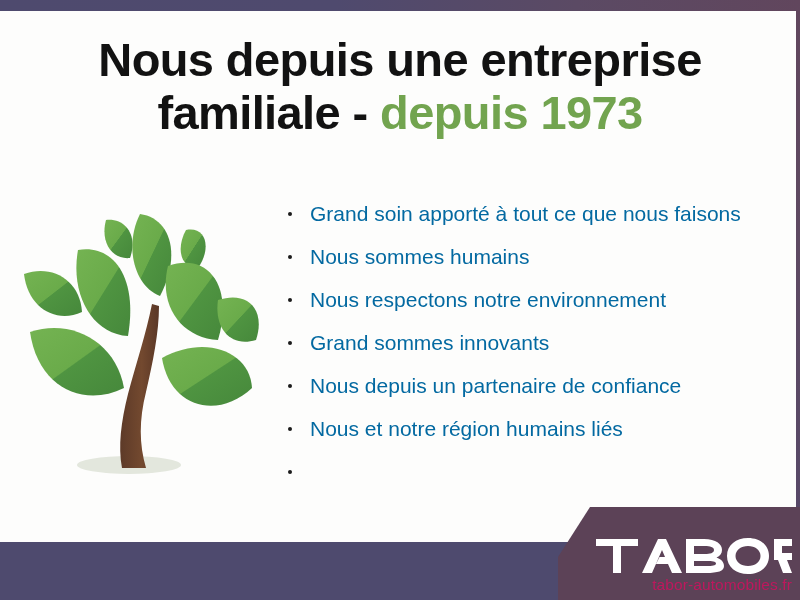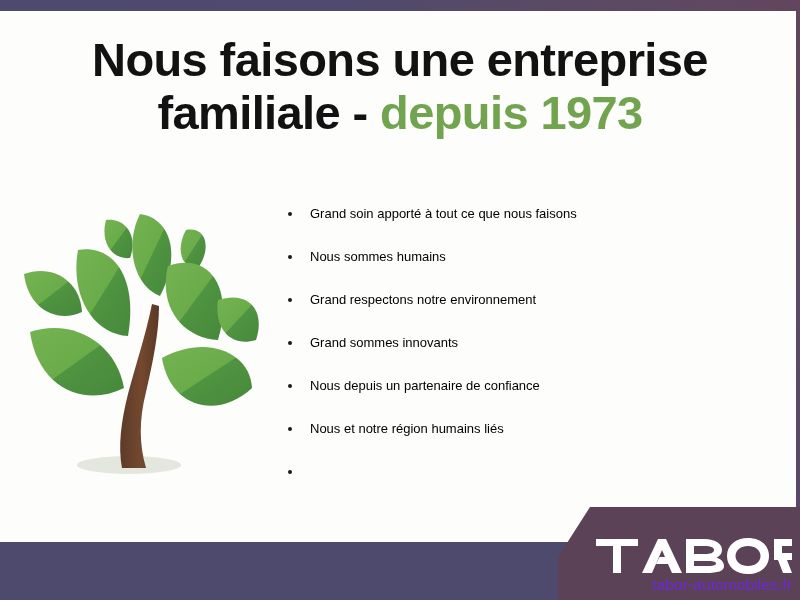--- a/index.html
+++ b/index.html
@@ -69,22 +69,22 @@
     width: 500px;
     margin: 0;
     padding: 0;
     list-style: none;
   }
   .bullets li {
     position: relative;
     height: 43px;
     line-height: 43px;
     padding-left: 24px;
-    font-size: 13px;
-    color: #000000;
+    font-size: 21px;
+    color: #0369a1;
     white-space: nowrap;
   }
   .bullets li .dot {
     position: absolute;
     left: 2px;
     top: 50%;
     width: 4px;
     height: 4px;
     margin-top: -2px;
     border-radius: 50%;
@@ -114,39 +114,39 @@
     right: 8px;
     bottom: 6px;
     width: 196px;
     text-align: right;
   }
   .logo-word {
     height: 40px;
   }
   .logo-tagline {
     font-size: 15.5px;
-    color: #6d28d9;
+    color: #be185d;
     letter-spacing: 0.1px;
     margin-top: 1px;
     white-space: nowrap;
   }
 </style>
 </head>
 <body>
 
 <div id="slide">
 
   <div class="top-band"></div>
 
   <div class="right-edge"></div>
 
   <div class="bottom-band"></div>
 
   <div class="title-block">
-    <div class="title-line">Nous faisons une entreprise</div>
+    <div class="title-line">Nous depuis une entreprise</div>
     <div class="title-line"><span>familiale - </span><span class="title-accent">depuis 1973</span></div>
   </div>
 
   <div class="tree">
     <svg viewBox="0 0 262 300" width="262" height="300" xmlns="http://www.w3.org/2000/svg" aria-hidden="true">
       <defs>
         <linearGradient id="lf" x1="0" y1="0" x2="1" y2="1">
           <stop offset="0%" stop-color="#74b352"></stop>
           <stop offset="49.5%" stop-color="#6aab4a"></stop>
           <stop offset="50.5%" stop-color="#4f9441"></stop>
@@ -173,21 +173,21 @@
         <path d="M156 84 C 196 70, 222 104, 206 158 C 170 156, 146 124, 156 84 Z" fill="url(#lf)"></path>
         <path d="M206 118 C 236 108, 254 128, 244 158 C 218 166, 202 146, 206 118 Z" fill="url(#lf)"></path>
         <path d="M150 176 C 194 152, 238 170, 240 206 C 206 238, 158 226, 150 176 Z" fill="url(#lf)"></path>
       </g>
     </svg>
   </div>
 
   <ul class="bullets">
     <li><span class="dot"></span><span>Grand soin apporté à tout ce que nous faisons</span></li>
     <li><span class="dot"></span><span>Nous sommes humains</span></li>
-    <li><span class="dot"></span><span>Grand respectons notre environnement</span></li>
+    <li><span class="dot"></span><span>Nous respectons notre environnement</span></li>
     <li><span class="dot"></span><span>Grand sommes innovants</span></li>
     <li><span class="dot"></span><span>Nous depuis un partenaire de confiance</span></li>
     <li><span class="dot"></span><span>Nous et notre région humains liés</span></li>
     <li><span class="dot"></span></li>
   </ul>
 
   <div class="logo-banner">
     <svg viewBox="0 0 242 100" width="242" height="100" xmlns="http://www.w3.org/2000/svg">
       <path d="M242 100 L0 100 L0 57 L32 7 L242 7 Z" fill="#5c4257"></path>
     </svg>

